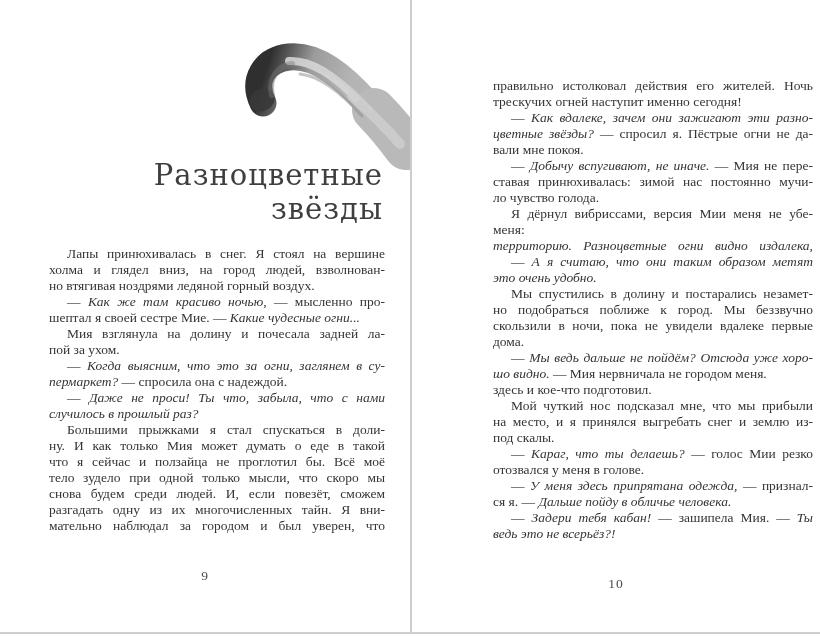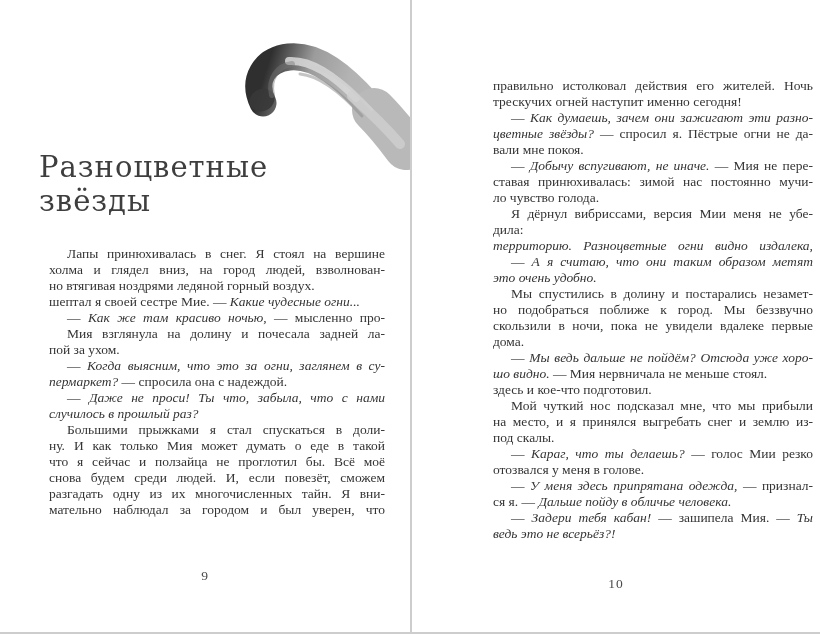--- a/index.html
+++ b/index.html
@@ -49,22 +49,22 @@
     top: 40px;
     width: 181px;
     height: 140px;
   }
 
   .chapter-title {
     position: absolute;
     left: 35px;
     top: 146px;
     width: 336px;
-    margin: 4px;
-    text-align: left;
+    margin: 12px;
+    text-align: right;
     font-family: "DejaVu Serif", serif;
     font-weight: 400;
     font-size: 29px;
     letter-spacing: 1px;
     color: #3e3e3e;
   }
 
   .text-block {
     position: absolute;
     font-size: 13.5px;
@@ -123,60 +123,61 @@
       <path d="M 300 74 C 322 76 344 96 362 116" fill="none" stroke="#8a8a8a" stroke-width="3" stroke-linecap="round" opacity="0.5"></path>
       <path d="M 310 66 C 332 70 352 88 372 110" fill="none" stroke="#cfcfcf" stroke-width="3" stroke-linecap="round" opacity="0.7"></path>
     </svg>
 
     <h1 class="chapter-title">Разноцветные звёзды</h1>
 
     <div class="text-block" id="left-lines">
         <div class="bline ind"><span>Лапы принюхивалась в снег. Я стоял на вершине</span></div>
         <div class="bline"><span>холма и глядел вниз, на город людей, взволнован-</span></div>
         <div class="bline last"><span>но втягивая ноздрями ледяной горный воздух.</span></div>
+        <div class="bline ind"><span>— </span><span class="it">Как же там красиво ночью</span><span>, — мысленно про-</span></div>
         <div class="bline last"><span>шептал я своей сестре Мие. — </span><span class="it">Какие чудесные огни...</span></div>
-        <div class="bline ind"><span>— </span><span class="it">Как же там красиво ночью</span><span>, — мысленно про-</span></div>
         <div class="bline ind"><span>Мия взглянула на долину и почесала задней ла-</span></div>
         <div class="bline last"><span>пой за ухом.</span></div>
         <div class="bline ind"><span>— </span><span class="it">Когда выясним, что это за огни, заглянем в су-</span></div>
         <div class="bline last"><span class="it">пермаркет?</span><span> — спросила она с надеждой.</span></div>
         <div class="bline ind"><span>— </span><span class="it">Даже не проси! Ты что, забыла, что с нами</span></div>
         <div class="bline last"><span class="it">случилось в прошлый раз?</span></div>
         <div class="bline ind"><span>Большими прыжками я стал спускаться в доли-</span></div>
         <div class="bline"><span>ну. И как только Мия может думать о еде в такой</span></div>
         <div class="bline"><span>что я сейчас и ползайца не проглотил бы. Всё моё</span></div>
+        <div class="bline"><span>тело зудело при одной только мысли, что скоро мы</span></div>
         <div class="bline"><span>снова будем среди людей. И, если повезёт, сможем</span></div>
         <div class="bline"><span>разгадать одну из их многочисленных тайн. Я вни-</span></div>
         <div class="bline"><span>мательно наблюдал за городом и был уверен, что</span></div>
       </div>
 
     <div class="pagenum">9</div>
   </div>
 
   <div class="page right">
     <div class="text-block" id="right-lines">
         <div class="bline"><span>правильно истолковал действия его жителей. Ночь</span></div>
         <div class="bline last"><span>трескучих огней наступит именно сегодня!</span></div>
-        <div class="bline ind"><span>— </span><span class="it">Как думаешь, зачем они зажигают эти разно-</span></div>
+        <div class="bline ind"><span>— </span><span class="it">Как вдалеке, зачем они зажигают эти разно-</span></div>
         <div class="bline"><span class="it">цветные звёзды?</span><span> — спросил я. Пёстрые огни не да-</span></div>
         <div class="bline last"><span>вали мне покоя.</span></div>
         <div class="bline ind"><span>— </span><span class="it">Добычу вспугивают, не иначе.</span><span> — Мия не пере-</span></div>
         <div class="bline"><span>ставая принюхивалась: зимой нас постоянно мучи-</span></div>
         <div class="bline last"><span>ло чувство голода.</span></div>
         <div class="bline ind"><span>Я дёрнул вибриссами, версия Мии меня не убе-</span></div>
-        <div class="bline last"><span>дила:</span></div>
+        <div class="bline last"><span>меня:</span></div>
         <div class="bline"><span class="it">территорию. Разноцветные огни видно издалека,</span></div>
         <div class="bline ind"><span>— </span><span class="it">А я считаю, что они таким образом метят</span></div>
         <div class="bline last"><span class="it">это очень удобно.</span></div>
         <div class="bline ind"><span>Мы спустились в долину и постарались незамет-</span></div>
         <div class="bline"><span>но подобраться поближе к город. Мы беззвучно</span></div>
         <div class="bline"><span>скользили в ночи, пока не увидели вдалеке первые</span></div>
         <div class="bline last"><span>дома.</span></div>
         <div class="bline ind"><span>— </span><span class="it">Мы ведь дальше не пойдём? Отсюда уже хоро-</span></div>
-        <div class="bline last"><span class="it">шо видно.</span><span> — Мия нервничала не меньше стоял.</span></div>
+        <div class="bline last"><span class="it">шо видно.</span><span> — Мия нервничала не городом меня.</span></div>
         <div class="bline last"><span>здесь и кое-что подготовил.</span></div>
         <div class="bline ind"><span>Мой чуткий нос подсказал мне, что мы прибыли</span></div>
         <div class="bline"><span>на место, и я принялся выгребать снег и землю из-</span></div>
         <div class="bline last"><span>под скалы.</span></div>
         <div class="bline ind"><span>— </span><span class="it">Караг, что ты делаешь?</span><span> — голос Мии резко</span></div>
         <div class="bline last"><span>отозвался у меня в голове.</span></div>
         <div class="bline ind"><span>— </span><span class="it">У меня здесь припрятана одежда,</span><span> — признал-</span></div>
         <div class="bline last"><span>ся я. — </span><span class="it">Дальше пойду в обличье человека.</span></div>
         <div class="bline ind"><span>— </span><span class="it">Задери тебя кабан!</span><span> — зашипела Мия. — </span><span class="it">Ты</span></div>
         <div class="bline last"><span class="it">ведь это не всерьёз?!</span></div>

